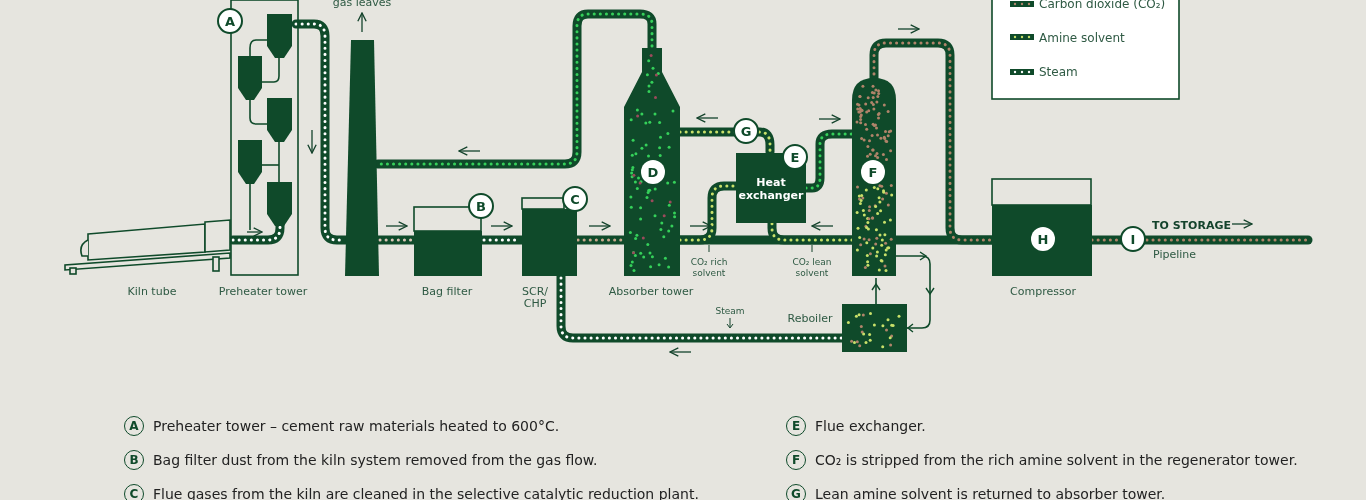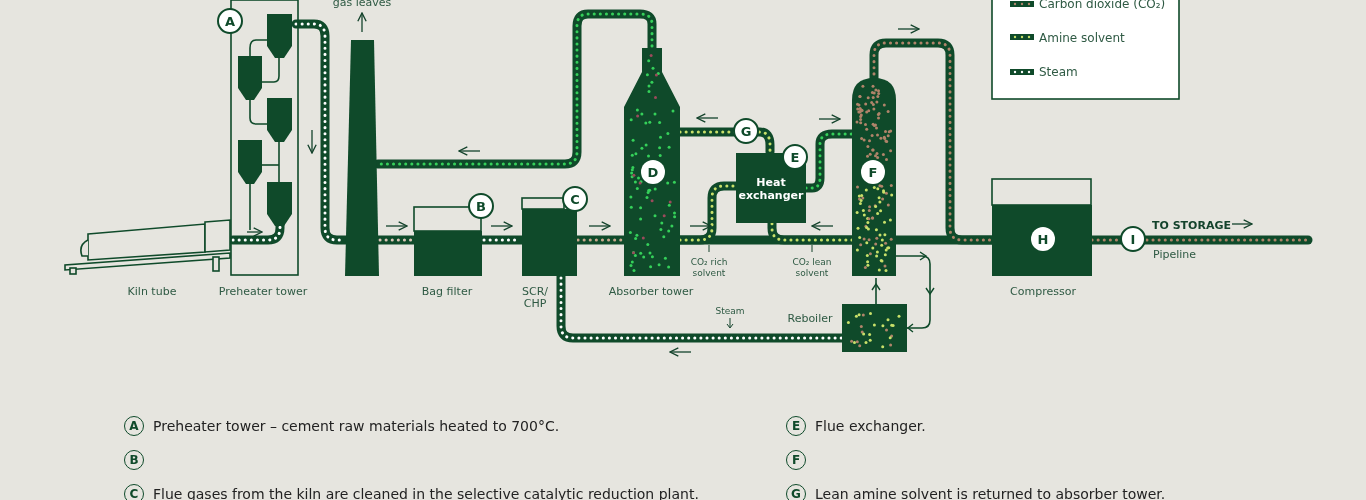--- a/index.html
+++ b/index.html
@@ -489,33 +489,35 @@
     <text class="badge-text" x="1133" y="244" text-anchor="middle">I</text>
   </g>
   <text class="lbl-bold" x="1152" y="229">TO STORAGE</text>
   <line x1="1232" y1="224" x2="1252" y2="224" stroke="#14432c" stroke-width="1.3" marker-end="url(#arr)"></line>
   <text class="lbl" x="1153" y="258">Pipeline</text>
 </svg>
 
 <div class="notes">
   <div class="note" style="left:124px; top:4px;">
     <span class="circ">A</span>
-    <span>Preheater tower – cement raw materials heated to 700°C.</span>
+    <span>Preheater tower – cement raw materials heated to 600°C.</span>
   </div>
   <div class="note" style="left:124px; top:38px;">
     <span class="circ">B</span>
+    <span>Bag filter dust from the kiln system removed from the gas flow.</span>
   </div>
   <div class="note" style="left:124px; top:72px;">
     <span class="circ">C</span>
     <span>Flue gases from the kiln are cleaned in the selective catalytic reduction plant.</span>
   </div>
   <div class="note" style="left:786px; top:4px;">
     <span class="circ">E</span>
     <span>Flue exchanger.</span>
   </div>
   <div class="note" style="left:786px; top:38px;">
     <span class="circ">F</span>
+    <span>CO₂ is stripped from the rich amine solvent in the regenerator tower.</span>
   </div>
   <div class="note" style="left:786px; top:72px;">
     <span class="circ">G</span>
     <span>Lean amine solvent is returned to absorber tower.</span>
   </div>
 </div>
 
 </body></html>

